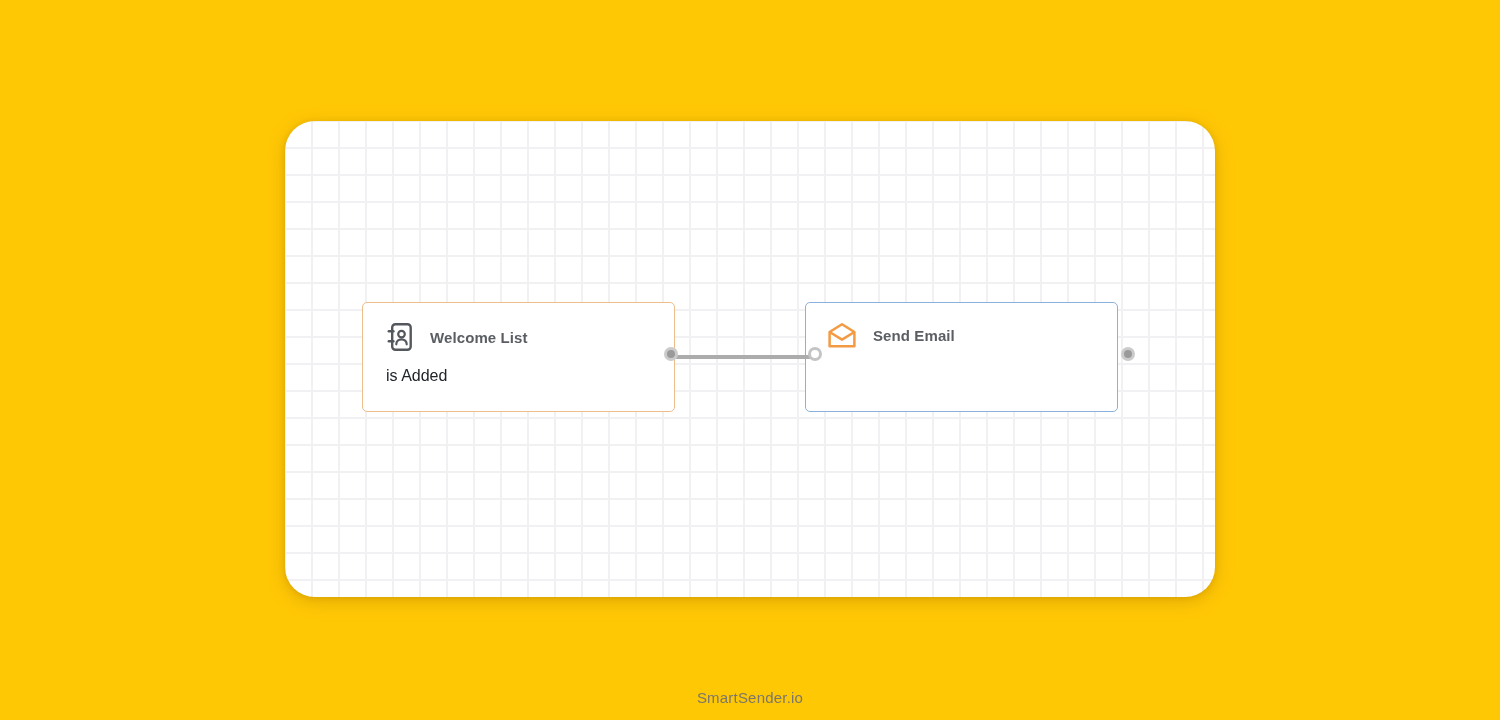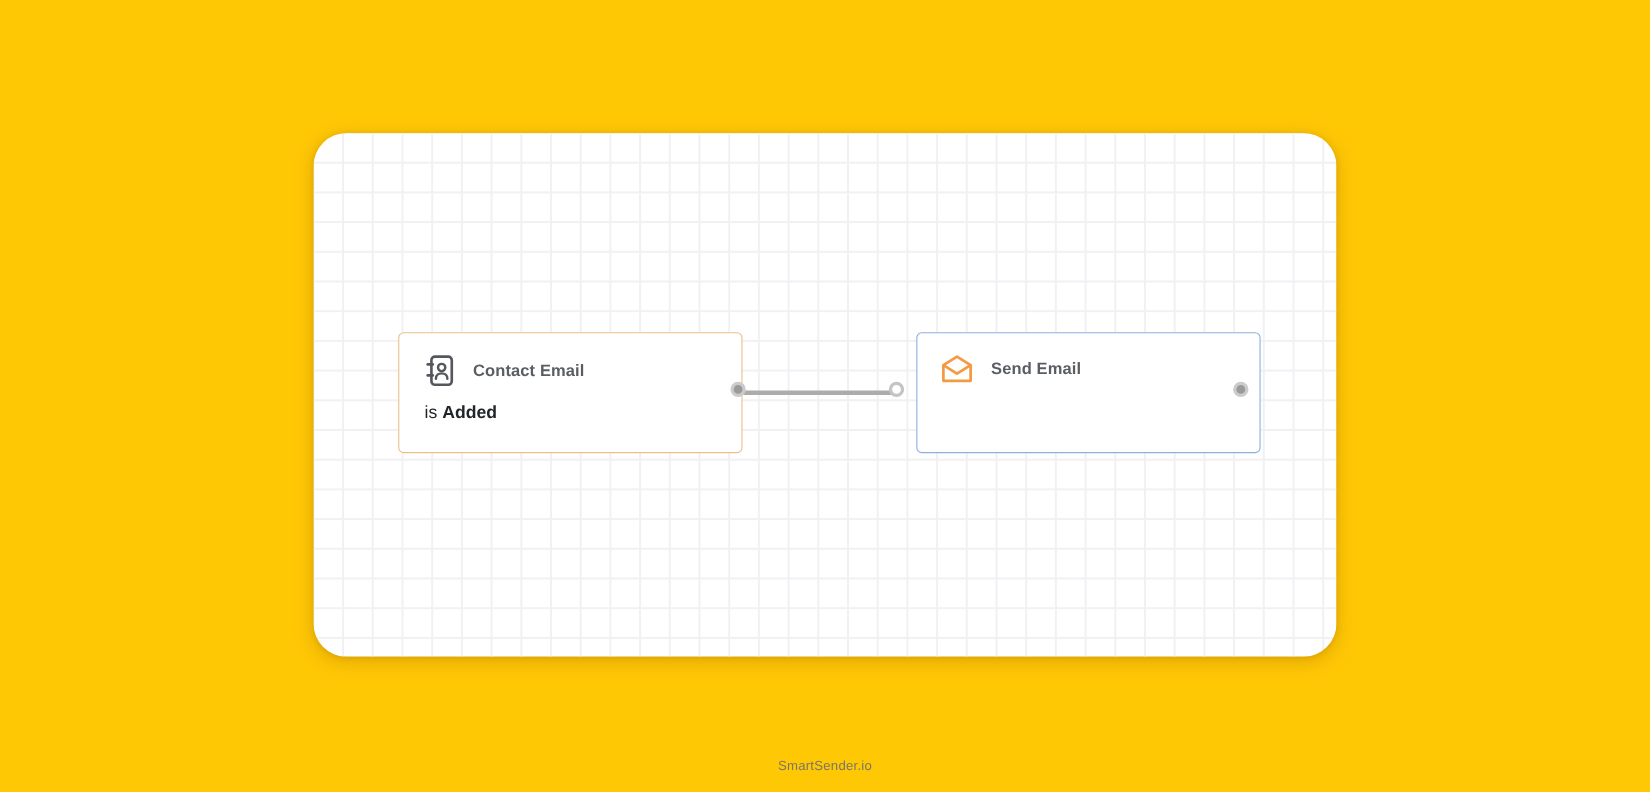--- a/index.html
+++ b/index.html
@@ -30,41 +30,41 @@
   .node {
     position: absolute;
     top: 181px;
     width: 313px; height: 110px;
     background: #ffffff;
     border: 1px solid;
     border-radius: 5px;
     z-index: 1;
   }
   .node-trigger { left: 77px;  border-color: #EDBE8C; }
-  .node-action  { left: 548px; border-color: #8CB0DC; }
+  .node-action  { left: 520px; border-color: #8CB0DC; }
 
   .node-header {
     display: flex;
     align-items: center;
     gap: 16px;
     padding: 19px 20px 0 21px;
   }
   .node-icon { display: flex; align-items: center; justify-content: center; width: 30px; }
   .node-title {
     font-size: 15px;
     font-weight: 600;
     color: #5A5E63;
     letter-spacing: 0.1px;
   }
   .node-body {
     padding: 15px 20px 0 23px;
     font-size: 16px;
     color: #20252A;
   }
-  .node-body b { font-weight: 700; }
+  .node-body b { font-weight: 400; }
 
   
   .link-line {
     position: absolute;
     left: 389px; top: 234px;
     width: 144px; height: 4px;
     background: #ACACAC;
     border-radius: 2px;
     z-index: 2;
   }
@@ -85,21 +85,21 @@
   .port-out-1 { left: 379px; top: 226px; }
   .port-in-2  { left: 523px; top: 226px; }
   .port-out-2 { left: 836px; top: 226px; }
 
   
   .footer-brand {
     position: absolute;
     left: 0; right: 0;
     top: 689px;
     text-align: center;
-    font-size: 12px;
+    font-size: 15px;
     color: #7C7668;
     letter-spacing: 0.2px;
   }
 </style>
 </head>
 <body>
 
 <div class="stage">
 
   <div class="canvas">
@@ -113,21 +113,21 @@
       <div class="node-header">
         <span class="node-icon">
           <svg width="27" height="30" viewBox="0 0 27 30" fill="none">
             <rect x="6.2" y="2.2" width="18.5" height="25.6" rx="3.2" stroke="#54585D" stroke-width="2.4"></rect>
             <path d="M2.8 9.3 H7.4" stroke="#54585D" stroke-width="2.4" stroke-linecap="round"></path>
             <path d="M2.8 19.3 H7.4" stroke="#54585D" stroke-width="2.4" stroke-linecap="round"></path>
             <circle cx="15.5" cy="12.1" r="3.3" stroke="#54585D" stroke-width="2.2"></circle>
             <path d="M10.3 22.3 C10.3 19.2 12.6 17.4 15.5 17.4 C18.4 17.4 20.7 19.2 20.7 22.3" stroke="#54585D" stroke-width="2.2" stroke-linecap="round"></path>
           </svg>
         </span>
-        <span class="node-title">Contact Email</span>
+        <span class="node-title">Welcome List</span>
       </div>
       <div class="node-body">
         <span>is </span><b>Added</b>
       </div>
     </div>
 
     <div class="node node-action">
       <div class="node-header">
         <span class="node-icon">
           <svg width="30" height="27" viewBox="0 0 30 27" fill="none">

